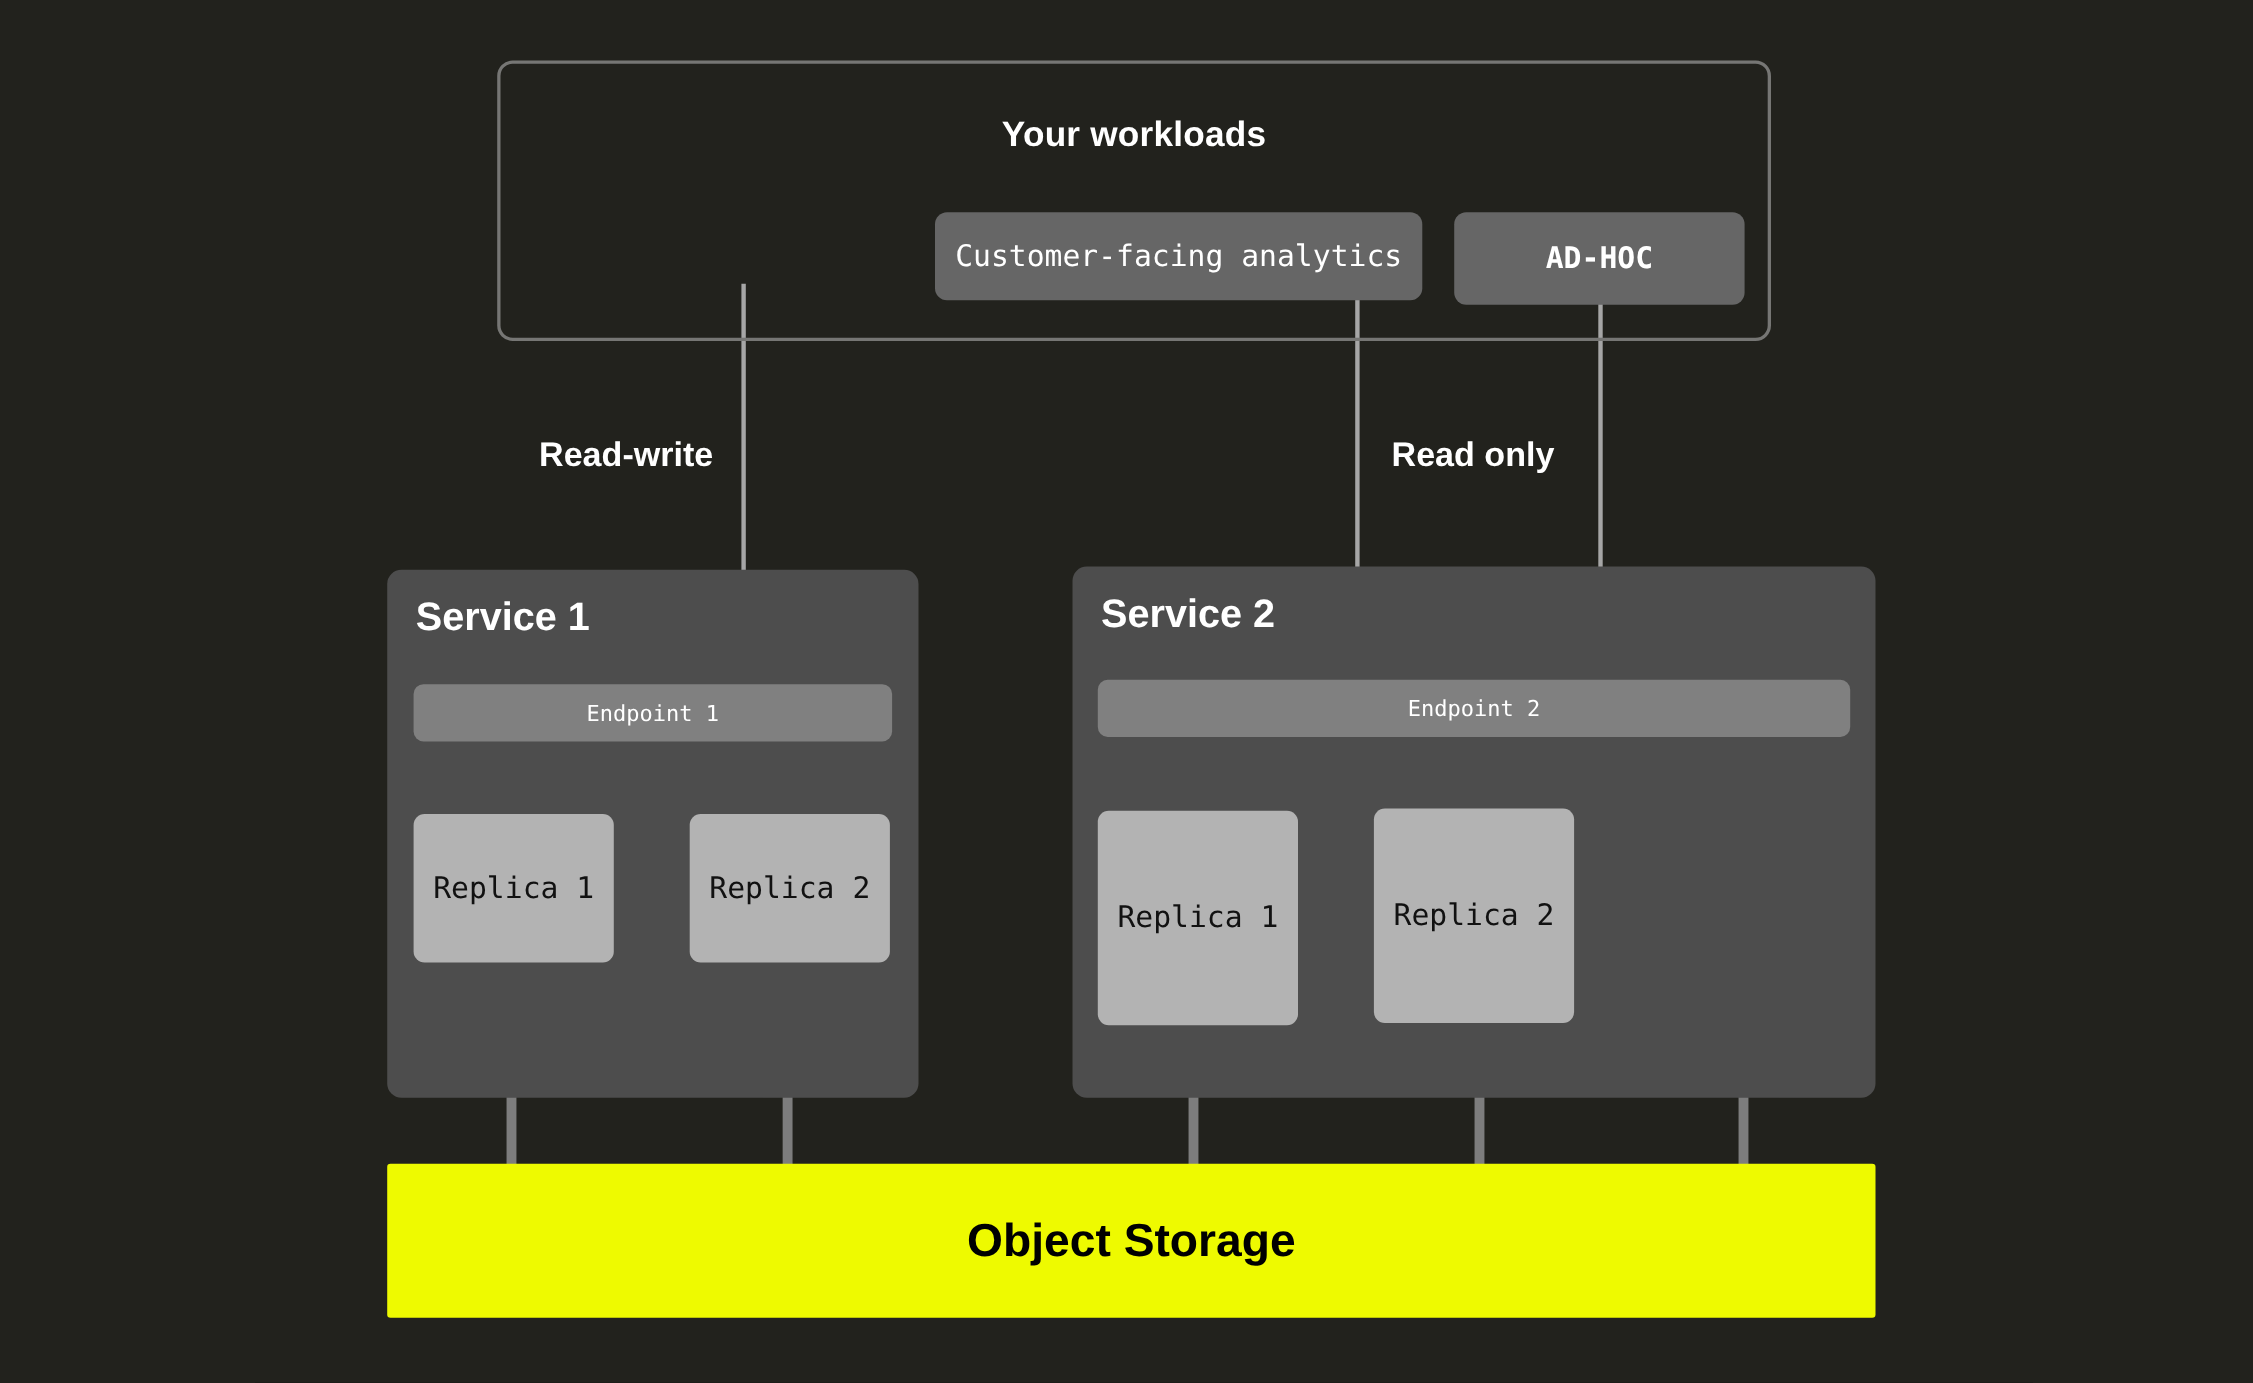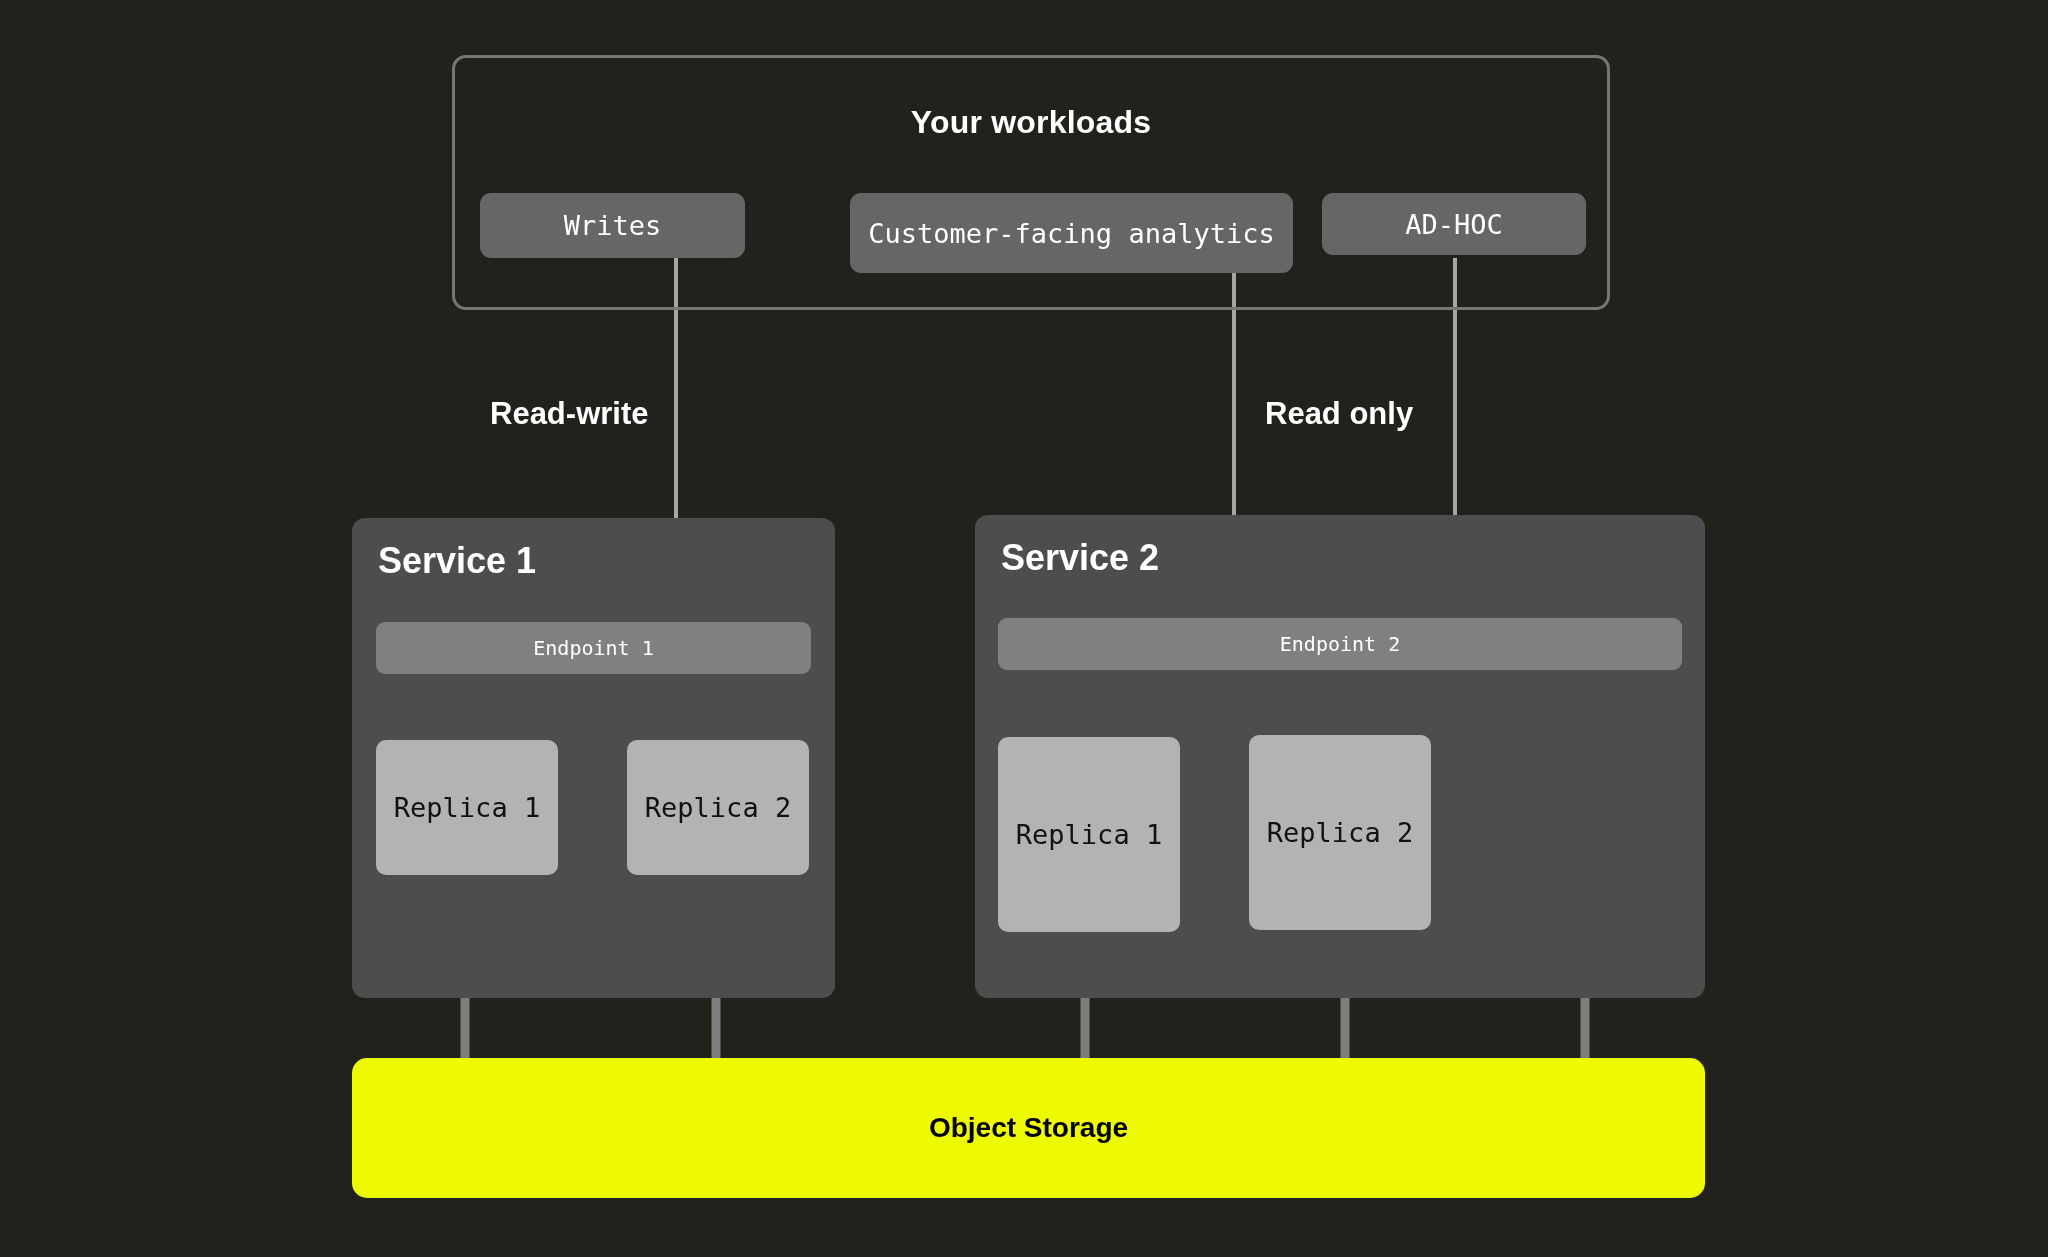--- a/index.html
+++ b/index.html
@@ -92,23 +92,23 @@
     background: #b3b3b3;
     border-radius: 10px;
     color: #111111;
     font-family: "DejaVu Sans Mono", monospace;
     font-size: 27px;
   }
 
   
   .storage {
     background: #eefa00;
-    border-radius: 15px;
+    border-radius: 3px;
     color: #000000;
-    font-size: 28px;
+    font-size: 42px;
     font-weight: bold;
   }
 
   
   .edge-label {
     position: absolute;
     color: #ffffff;
     font-size: 31px;
     font-weight: bold;
     white-space: nowrap;
@@ -137,29 +137,26 @@
 
     <line x1="1085" y1="668" x2="1085" y2="1060" stroke="#7d7d7d" stroke-width="9"></line>
     <line x1="1345" y1="668" x2="1345" y2="1060" stroke="#7d7d7d" stroke-width="9"></line>
     <line x1="1585" y1="668" x2="1585" y2="1060" stroke="#7d7d7d" stroke-width="9"></line>
   </svg>
 
   <div class="node workloads-panel" style="left:452px; top:55px; width:1158px; height:255px;padding-left:20px;">
     <div class="workloads-title">Your workloads</div>
   </div>
 
-  <div class="node chip" style="left:480px; top:193px; width:265px; height:65px;">
-    <span>Writes</span>
-  </div>
 
   <div class="node chip" style="left:850px; top:193px; width:443px; height:80px;">
     <span>Customer-facing analytics</span>
   </div>
 
-  <div class="node chip" style="left:1322px; top:193px; width:264px; height:62px;">
+  <div class="node chip" style="left:1322px; top:193px; width:264px; height:84px;font-weight:bold;">
     <span>AD-HOC</span>
   </div>
 
   <div class="edge-label" style="left:490px; top:396px;">Read-write</div>
   <div class="edge-label" style="left:1265px; top:396px;">Read only</div>
 
   <div class="node service-panel" style="left:352px; top:518px; width:483px; height:480px;">
     <div class="service-title">Service 1</div>
   </div>
 

